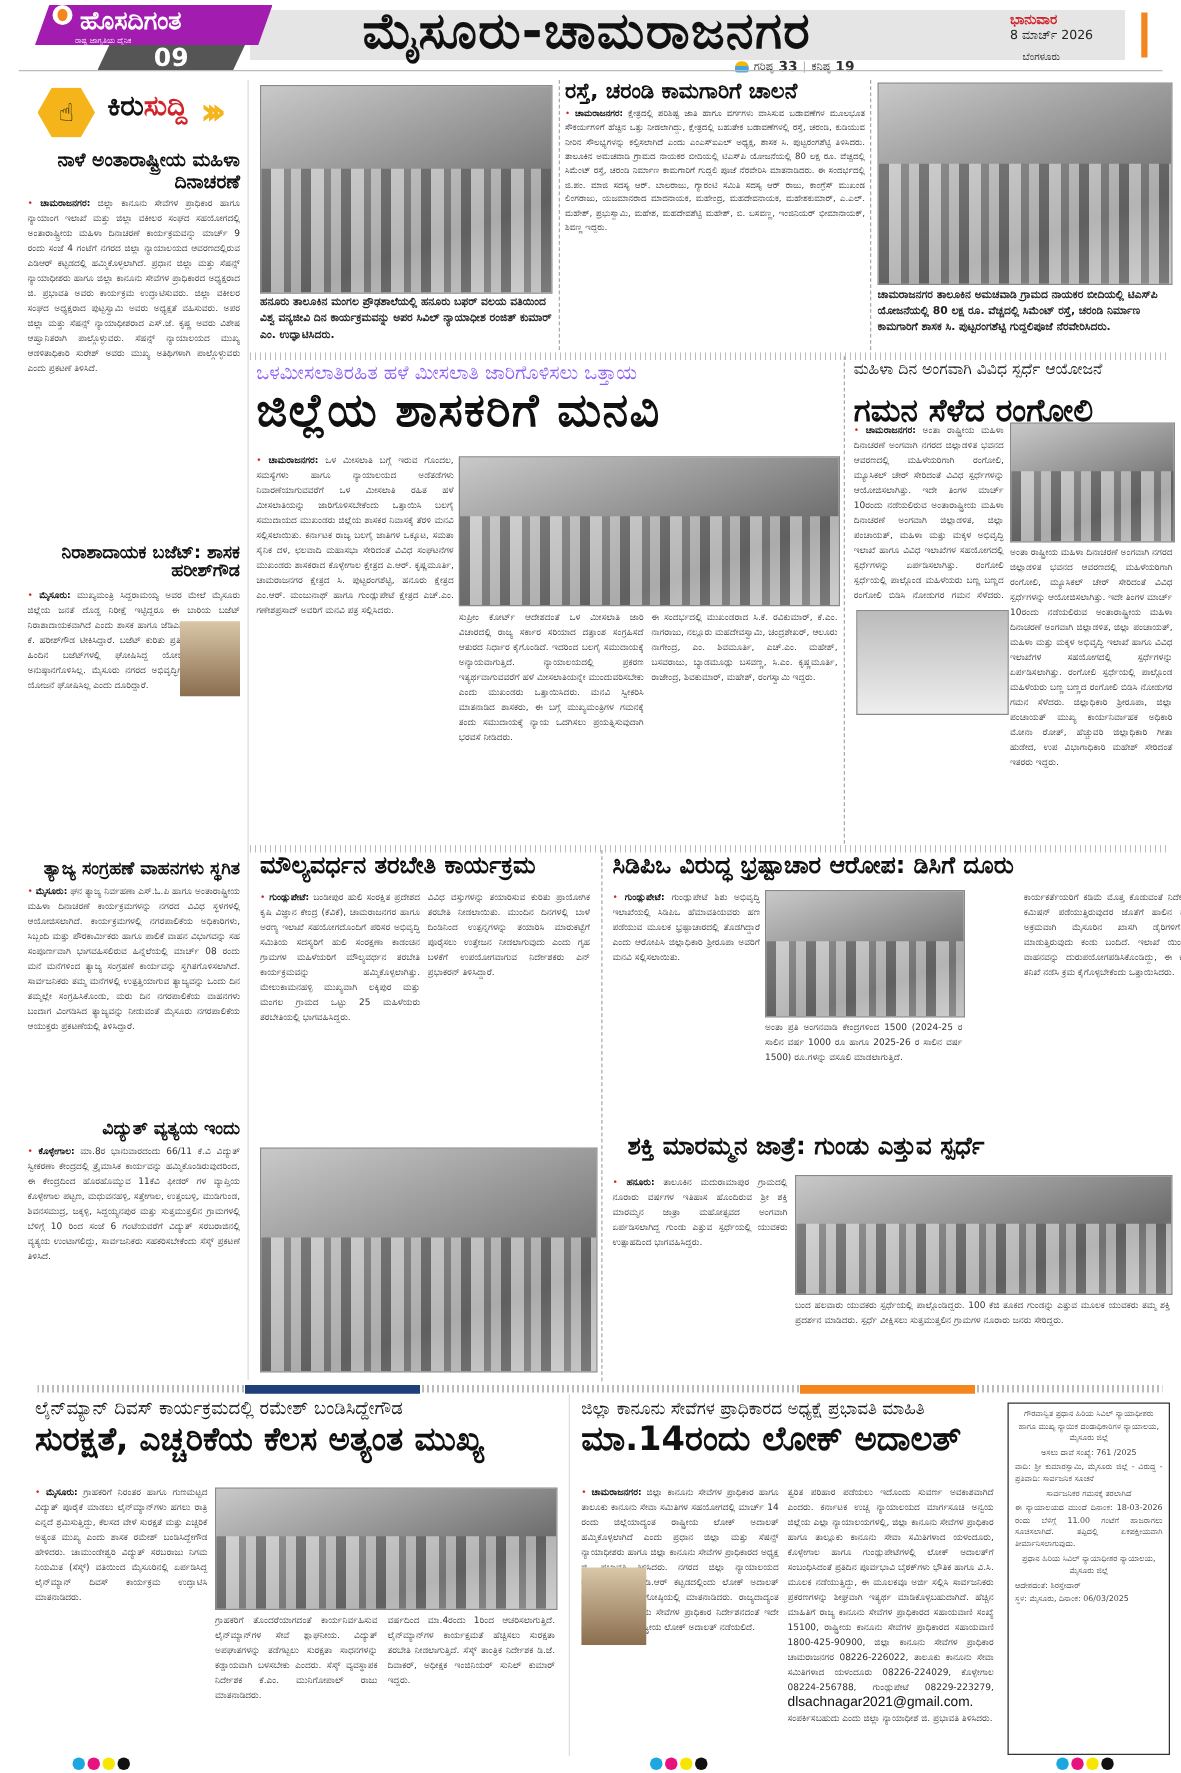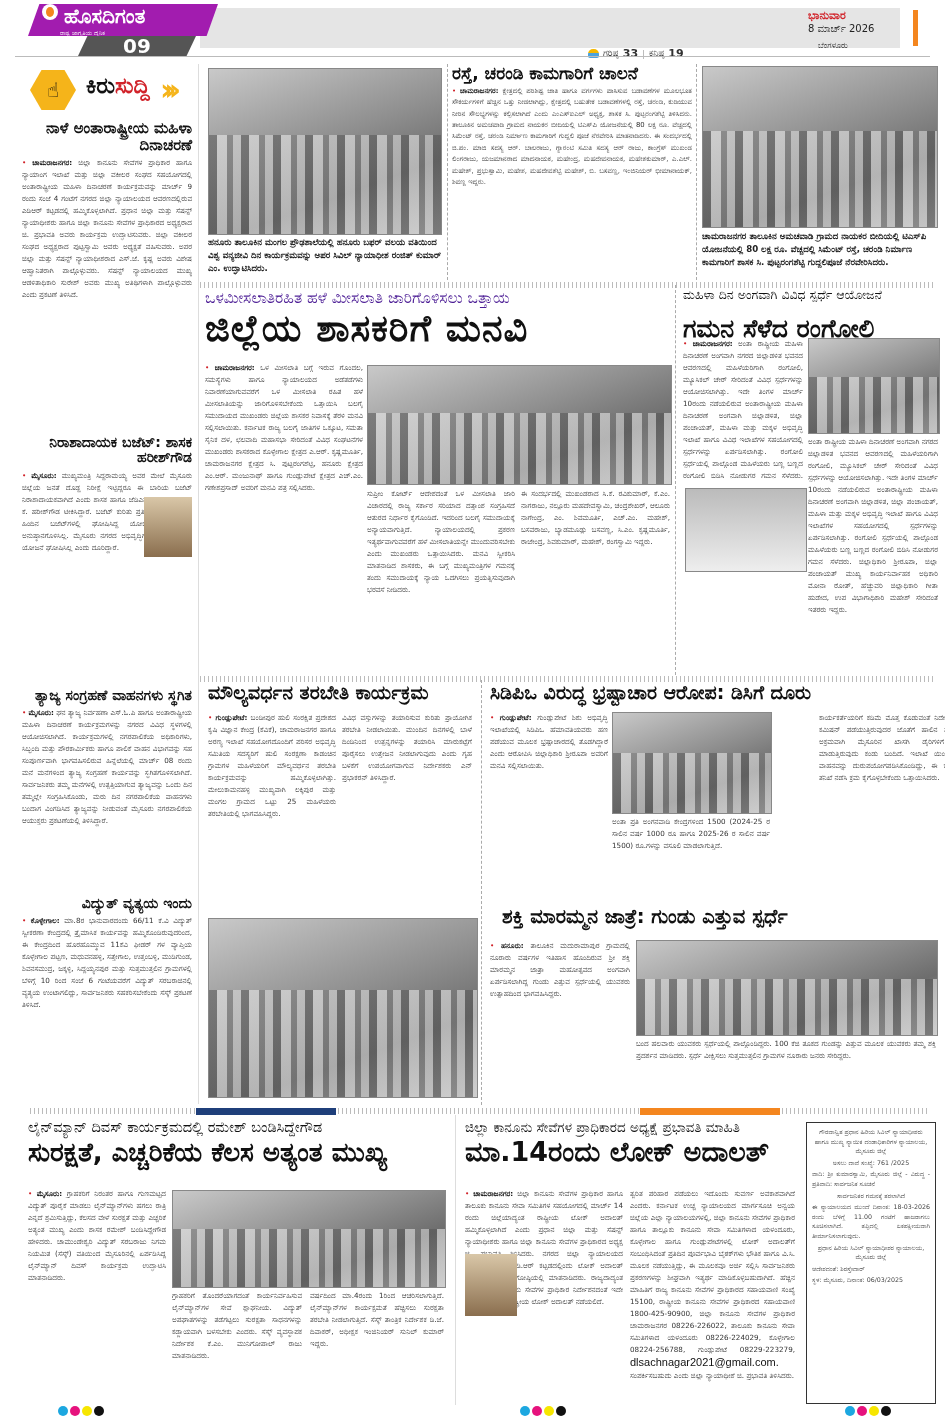--- a/index.html
+++ b/index.html
@@ -47,20 +47,21 @@
 <body>
 
 <div class="abs mast">
   <div class="abs mast-bar"></div>
   <div class="abs logo">
     <span class="ball"></span>
     <span>ಹೊಸದಿಗಂತ</span>
   </div>
   <div class="abs logo-sub">ರಾಷ್ಟ್ರ ಜಾಗೃತಿಯ ದೈನಿಕ</div>
   <div class="abs pageno">09</div>
+  <div class="abs mast-title">ಮೈಸೂರು-ಚಾಮರಾಜನಗರ</div>
   <div class="abs weather">
     <span class="sun"></span>
     <span>ಗರಿಷ್ಠ</span>
     <b>33</b>
     <span style="color:#aaa">|</span>
     <span>ಕನಿಷ್ಠ</span>
     <b>19</b>
   </div>
   <div class="abs date-day">ಭಾನುವಾರ</div>
   <div class="abs date">8 ಮಾರ್ಚ್ 2026</div>
@@ -115,21 +116,21 @@
 <div class="abs vsep" style="left:696px;top:64px;height:216px;"></div>
 
 <div class="abs photo" style="left:702px;top:66px;width:234px;height:160px;">
     <div class="crowd"></div>
   </div>
 <div class="abs caption" style="left:702px;top:230px;width:236px;height:52px;overflow:hidden;">ಚಾಮರಾಜನಗರ ತಾಲೂಕಿನ ಅಮಚವಾಡಿ ಗ್ರಾಮದ ನಾಯಕರ ಬೀದಿಯಲ್ಲಿ ಟಿಎಸ್‌ಪಿ ಯೋಜನೆಯಲ್ಲಿ 80 ಲಕ್ಷ ರೂ. ವೆಚ್ಚದಲ್ಲಿ ಸಿಮೆಂಟ್ ರಸ್ತೆ, ಚರಂಡಿ ನಿರ್ಮಾಣ ಕಾಮಗಾರಿಗೆ ಶಾಸಕ ಸಿ. ಪುಟ್ಟರಂಗಶೆಟ್ಟಿ ಗುದ್ದಲಿಪೂಜೆ ನೆರವೇರಿಸಿದರು.</div>
 
 <div class="abs hsep" style="left:200px;top:282px;width:735px;"></div>
 
 <div class="abs" style="left:205px;top:290px;width:465px;">
-  <div class="hl" style="font-size:15.5px;font-weight:normal;color:#4c1d95;">ಒಳಮೀಸಲಾತಿರಹಿತ ಹಳೆ ಮೀಸಲಾತಿ ಜಾರಿಗೊಳಿಸಲು ಒತ್ತಾಯ</div>
+  <div class="hl" style="font-size:15.5px;font-weight:normal;color:#8b5cf6;">ಒಳಮೀಸಲಾತಿರಹಿತ ಹಳೆ ಮೀಸಲಾತಿ ಜಾರಿಗೊಳಿಸಲು ಒತ್ತಾಯ</div>
   <div class="hl" style="font-size:37px;margin-top:2px;letter-spacing:1px;">ಜಿಲ್ಲೆಯ ಶಾಸಕರಿಗೆ ಮನವಿ</div>
 </div>
 <div class="abs body" style="left:205px;top:362px;width:158px;height:310px;"><span class="dot">• </span><b>ಚಾಮರಾಜನಗರ:</b> <span>ಒಳ ಮೀಸಲಾತಿ ಬಗ್ಗೆ ಇರುವ ಗೊಂದಲ, ಸಮಸ್ಯೆಗಳು ಹಾಗೂ ನ್ಯಾಯಾಲಯದ ಅಡೆತಡೆಗಳು ನಿವಾರಣೆಯಾಗುವವರೆಗೆ ಒಳ ಮೀಸಲಾತಿ ರಹಿತ ಹಳೆ ಮೀಸಲಾತಿಯನ್ನು ಜಾರಿಗೊಳಿಸಬೇಕೆಂದು ಒತ್ತಾಯಿಸಿ ಬಲಗೈ ಸಮುದಾಯದ ಮುಖಂಡರು ಜಿಲ್ಲೆಯ ಶಾಸಕರ ನಿವಾಸಕ್ಕೆ ತೆರಳಿ ಮನವಿ ಸಲ್ಲಿಸಲಾಯಿತು. ಕರ್ನಾಟಕ ರಾಜ್ಯ ಬಲಗೈ ಜಾತಿಗಳ ಒಕ್ಕೂಟ, ಸಮತಾ ಸೈನಿಕ ದಳ, ಛಲವಾದಿ ಮಹಾಸಭಾ ಸೇರಿದಂತೆ ವಿವಿಧ ಸಂಘಟನೆಗಳ ಮುಖಂಡರು ಶಾಸಕರಾದ ಕೊಳ್ಳೇಗಾಲ ಕ್ಷೇತ್ರದ ಎ.ಆರ್. ಕೃಷ್ಣಮೂರ್ತಿ, ಚಾಮರಾಜನಗರ ಕ್ಷೇತ್ರದ ಸಿ. ಪುಟ್ಟರಂಗಶೆಟ್ಟಿ, ಹನೂರು ಕ್ಷೇತ್ರದ ಎಂ.ಆರ್. ಮಂಜುನಾಥ್ ಹಾಗೂ ಗುಂಡ್ಲುಪೇಟೆ ಕ್ಷೇತ್ರದ ಎಚ್.ಎಂ. ಗಣೇಶಪ್ರಸಾದ್ ಅವರಿಗೆ ಮನವಿ ಪತ್ರ ಸಲ್ಲಿಸಿದರು.</span></div>
 <div class="abs photo" style="left:367px;top:365px;width:303px;height:118px;">
     <div class="crowd"></div>
   </div>
 <div class="abs body" style="left:367px;top:488px;width:148px;height:184px;">ಸುಪ್ರೀಂ ಕೋರ್ಟ್ ಆದೇಶದಂತೆ ಒಳ ಮೀಸಲಾತಿ ಜಾರಿ ವಿಚಾರದಲ್ಲಿ ರಾಜ್ಯ ಸರ್ಕಾರ ಸರಿಯಾದ ದತ್ತಾಂಶ ಸಂಗ್ರಹಿಸದೆ ಆತುರದ ನಿರ್ಧಾರ ಕೈಗೊಂಡಿದೆ. ಇದರಿಂದ ಬಲಗೈ ಸಮುದಾಯಕ್ಕೆ ಅನ್ಯಾಯವಾಗುತ್ತಿದೆ. ನ್ಯಾಯಾಲಯದಲ್ಲಿ ಪ್ರಕರಣ ಇತ್ಯರ್ಥವಾಗುವವರೆಗೆ ಹಳೆ ಮೀಸಲಾತಿಯನ್ನೇ ಮುಂದುವರಿಸಬೇಕು ಎಂದು ಮುಖಂಡರು ಒತ್ತಾಯಿಸಿದರು. ಮನವಿ ಸ್ವೀಕರಿಸಿ ಮಾತನಾಡಿದ ಶಾಸಕರು, ಈ ಬಗ್ಗೆ ಮುಖ್ಯಮಂತ್ರಿಗಳ ಗಮನಕ್ಕೆ ತಂದು ಸಮುದಾಯಕ್ಕೆ ನ್ಯಾಯ ಒದಗಿಸಲು ಪ್ರಯತ್ನಿಸುವುದಾಗಿ ಭರವಸೆ ನೀಡಿದರು.</div>
 <div class="abs body" style="left:521px;top:488px;width:149px;height:184px;">ಈ ಸಂದರ್ಭದಲ್ಲಿ ಮುಖಂಡರಾದ ಸಿ.ಕೆ. ರವಿಕುಮಾರ್, ಕೆ.ಎಂ. ನಾಗರಾಜು, ನಲ್ಲೂರು ಮಹದೇವಸ್ವಾಮಿ, ಚಂದ್ರಶೇಖರ್, ಆಲೂರು ನಾಗೇಂದ್ರ, ಎಂ. ಶಿವಮೂರ್ತಿ, ಎಚ್.ಎಂ. ಮಹೇಶ್, ಬಸವರಾಜು, ಬ್ಯಾಡಮೂಡ್ಲು ಬಸವಣ್ಣ, ಸಿ.ಎಂ. ಕೃಷ್ಣಮೂರ್ತಿ, ರಾಜೇಂದ್ರ, ಶಿವಕುಮಾರ್, ಮಹೇಶ್, ರಂಗಸ್ವಾಮಿ ಇದ್ದರು.</div>
 
 <div class="abs vsep" style="left:675px;top:285px;height:390px;"></div>

